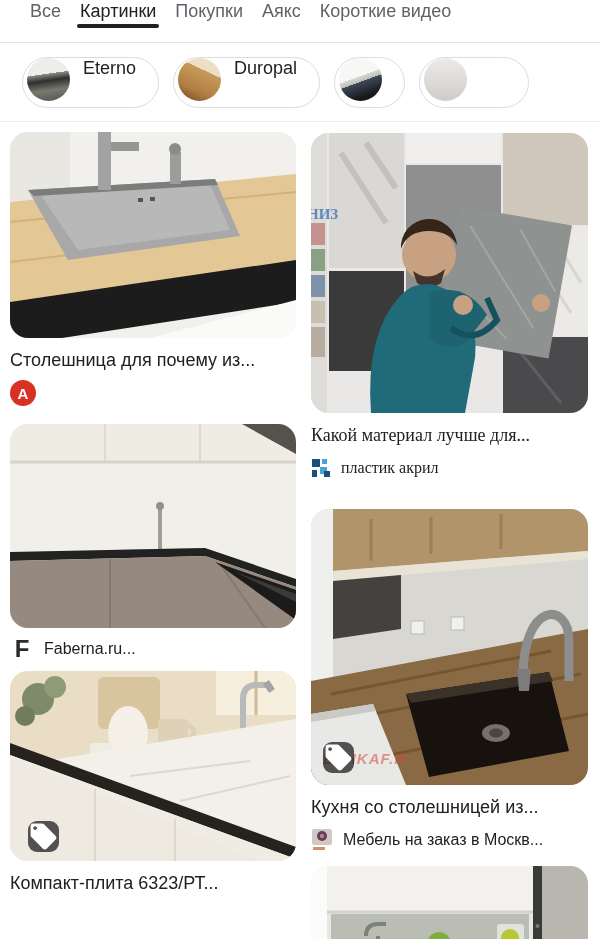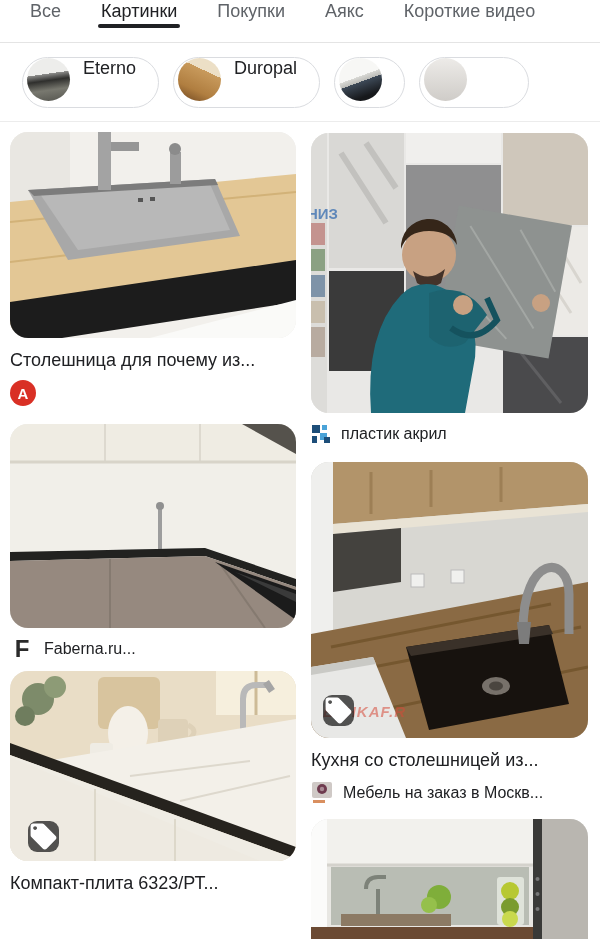--- a/index.html
+++ b/index.html
@@ -4,21 +4,21 @@
 <style>
   * { margin:0; padding:0; box-sizing:border-box; }
   html,body { width:600px; height:939px; }
   body {
     position:relative; overflow:hidden; background:#fff;
     font-family:"Liberation Sans", sans-serif; color:#202124;
   }
   
   .tabbar {
     position:absolute; top:0; left:0; width:100%; height:43px;
-    display:flex; gap:40px; padding-left:30px;
+    display:flex; gap:19px; padding-left:30px;
     border-bottom:1px solid #e4e4e4; white-space:nowrap;
   }
   .tab { position:relative; font-size:18px; padding-top:1px; color:#5f6368; cursor:pointer; }
   .tab.sel { color:#202124; font-weight:500; }
   .tab .ubar {
     position:absolute; top:24px; left:-3px; right:-3px; height:4px;
     background:#202124; border-radius:3px;
   }
   
   .chiprow {
@@ -63,21 +63,21 @@
   .fav { flex:none; }
   .tagbadge {
     position:absolute; width:31px; height:31px; border-radius:9px;
     background:rgba(22,22,22,.72); display:flex; align-items:center; justify-content:center;
   }
   .watermark {
     position:absolute; left:12px; bottom:18px; font-size:15px; font-weight:bold; font-style:italic;
     color:rgba(214,72,56,.55); letter-spacing:1px;
   }
   .mb-l1 { margin-bottom:17px; } .mb-l2 { margin-bottom:8px; }
-  .mb-r1 { margin-bottom:14px; } .mb-r2 { margin-bottom:12px; }
+  .mb-r1 { margin-bottom:27px;font-family:Liberation Serif, serif; } .mb-r2 { margin-bottom:12px; }
 </style>
 </head>
 <body>
 
 <nav class="tabbar">
   <div class="tab"><span>Все</span></div>
   <div class="tab sel">
     <span>Картинки</span>
     <div class="ubar"></div>
   </div>
@@ -227,20 +227,21 @@
         <circle cx="118" cy="122" r="27" fill="#c8a182"></circle>
         <path d="M90,116 a28,28 0 0 1 56,-4 q-8,-14 -28,-14 q-22,0 -28,18 z" fill="#352619"></path>
         <path d="M102,138 q16,12 32,-2 l-4,14 q-12,8 -24,0 z" fill="#44332a"></path>
         <path d="M60,280 q-6,-80 30,-118 q14,-14 34,-10 q26,8 36,34 q8,26 2,50 l-8,44 z" fill="#1f6b7a"></path>
         <path d="M118,160 q36,-12 58,22 l-22,28 q-20,10 -36,-6 z" fill="#1d6370"></path>
         <path d="M140,195 q24,18 46,-8 l-10,-22" fill="none" stroke="#15525e" stroke-width="6"></path>
         <circle cx="152" cy="172" r="10" fill="#c8a182"></circle>
         <circle cx="230" cy="170" r="9" fill="#c8a182"></circle>
       </svg>
     </div>
+    <div class="card-title">Какой материал лучше для...</div>
     <div class="src-row">
       <svg class="fav" width="20" height="20" viewBox="0 0 20 20">
         <rect x="1" y="1" width="8" height="8" fill="#1d4e79"></rect>
         <rect x="11" y="1" width="5" height="5" fill="#4aa3d8"></rect>
         <rect x="1" y="12" width="5" height="7" fill="#1d4e79"></rect>
         <rect x="9" y="9" width="7" height="7" fill="#4aa3d8"></rect>
         <rect x="13" y="13" width="6" height="6" fill="#1d4e79"></rect>
       </svg>
       <span class="src-text">пластик акрил</span>
     </div>

